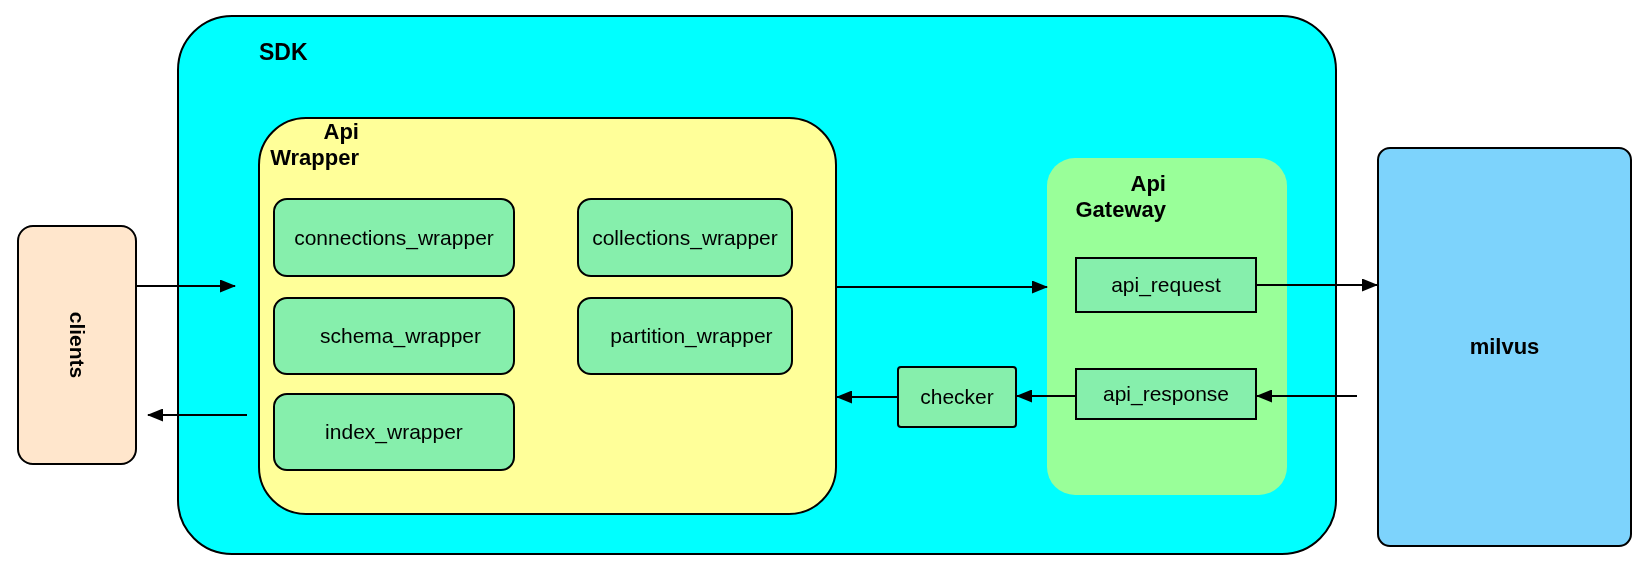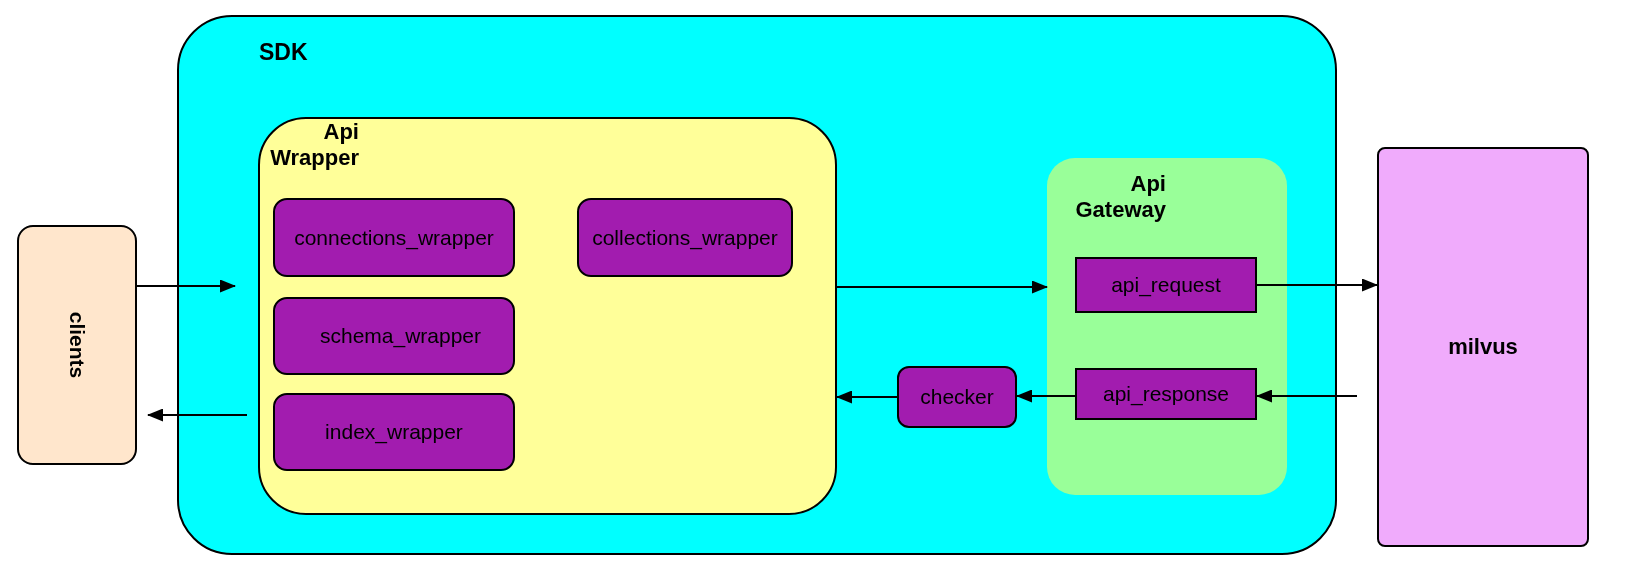--- a/index.html
+++ b/index.html
@@ -9,21 +9,21 @@
     height: 574px;
     background: #ffffff;
     font-family: "Liberation Sans", sans-serif;
     color: #000;
     overflow: hidden;
   }
   .abs { position: absolute; box-sizing: border-box; }
   .container { border: 2px solid #000; }
   .node {
     border: 2px solid #000;
-    background: #a21caf;
+    background: #86efac;
     display: flex;
     align-items: center;
     justify-content: center;
     font-size: 21px;
     white-space: nowrap;
   }
   .group-label {
     font-weight: bold;
     font-size: 22px;
     line-height: 26px;
@@ -49,34 +49,34 @@
     border-radius: 48px; background: #FFFF99;
   }
   .api-wrapper-label { left: 264px; top: 119px; width: 95px; }
   .wbox { border-radius: 14px; }
   .wb-c1 { left: 273px; width: 242px; }
   .wb-c2 { left: 577px; width: 216px; }
   .wb-r1 { top: 198px; height: 79px; }
   .wb-r2 { top: 297px; height: 78px; padding-left: 13px; }
   .wb-r3 { top: 393px; height: 78px; }
   
-  .checker { left: 897px; top: 366px; width: 120px; height: 62px; border-radius: 12px; }
+  .checker { left: 897px; top: 366px; width: 120px; height: 62px; border-radius: 4px; }
   
   .api-gateway {
     left: 1047px; top: 158px; width: 240px; height: 337px;
     border-radius: 28px; background: #99FF99;
   }
   .api-gateway-label { left: 1066px; top: 171px; width: 100px; }
   .gw-box { left: 1075px; width: 182px; border-radius: 0; }
   .gw-request { top: 257px; height: 56px; }
   .gw-response { top: 368px; height: 52px; }
   
   .milvus {
-    left: 1377px; top: 147px; width: 212px; height: 400px;
-    border-radius: 8px; background: #f0abfc;
+    left: 1377px; top: 147px; width: 255px; height: 400px;
+    border-radius: 13px; background: #7dd3fc;
     display: flex; align-items: center; justify-content: center;
     font-weight: bold; font-size: 22px;
   }
   .edges { left: 0; top: 0; width: 1634px; height: 574px; pointer-events: none; }
 </style>
 </head>
 <body>
 
 <div class="canvas">
 
@@ -101,20 +101,23 @@
 
   <div class="abs node wbox wb-c1 wb-r1">
     <span>connections_wrapper</span>
   </div>
   <div class="abs node wbox wb-c2 wb-r1">
     <span>collections_wrapper</span>
   </div>
   <div class="abs node wbox wb-c1 wb-r2">
     <span>schema_wrapper</span>
   </div>
+  <div class="abs node wbox wb-c2 wb-r2">
+    <span>partition_wrapper</span>
+  </div>
   <div class="abs node wbox wb-c1 wb-r3">
     <span>index_wrapper</span>
   </div>
 
   <div class="abs node checker">
     <span>checker</span>
   </div>
 
   <div class="abs node gw-box gw-request">
     <span>api_request</span>

